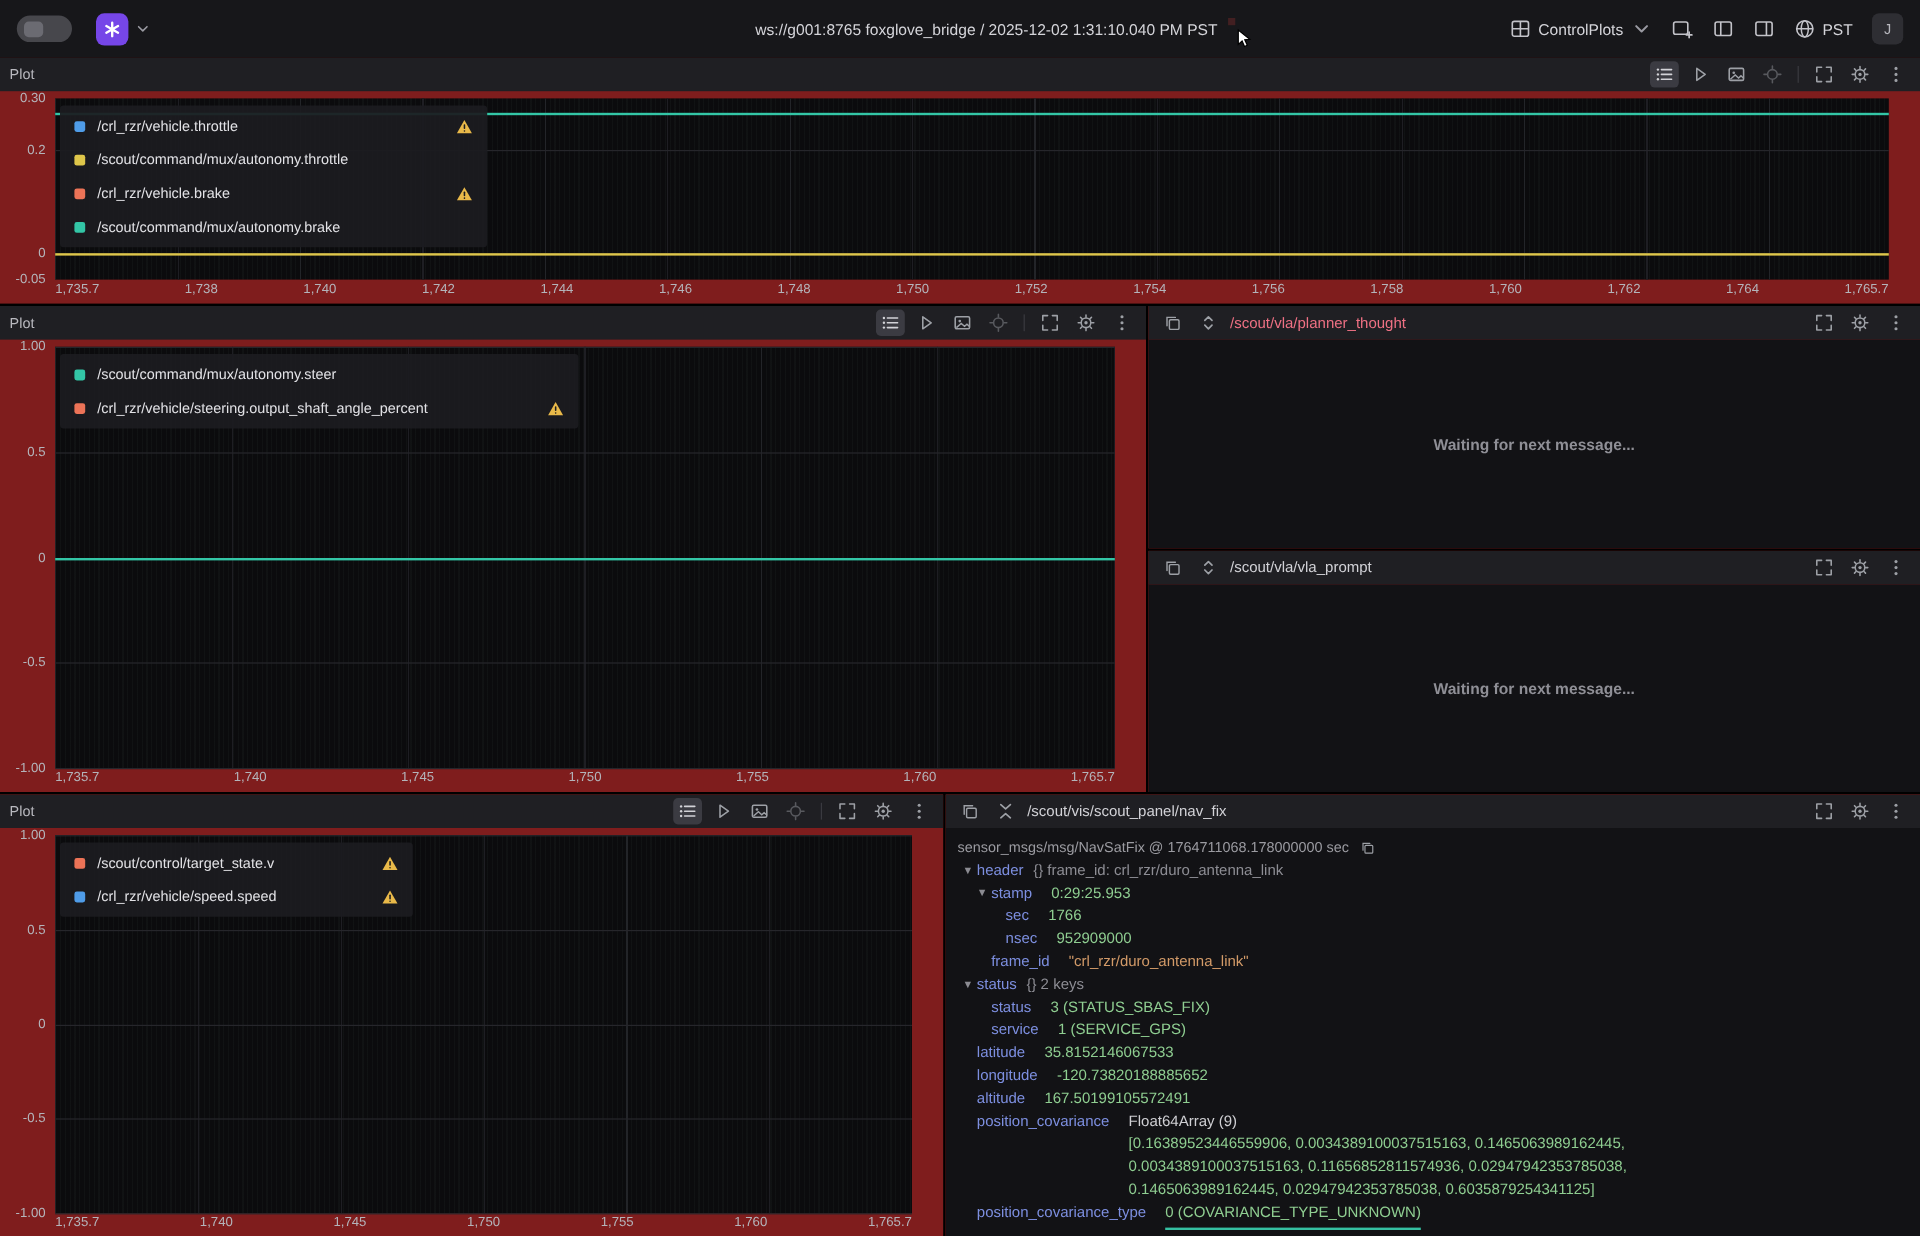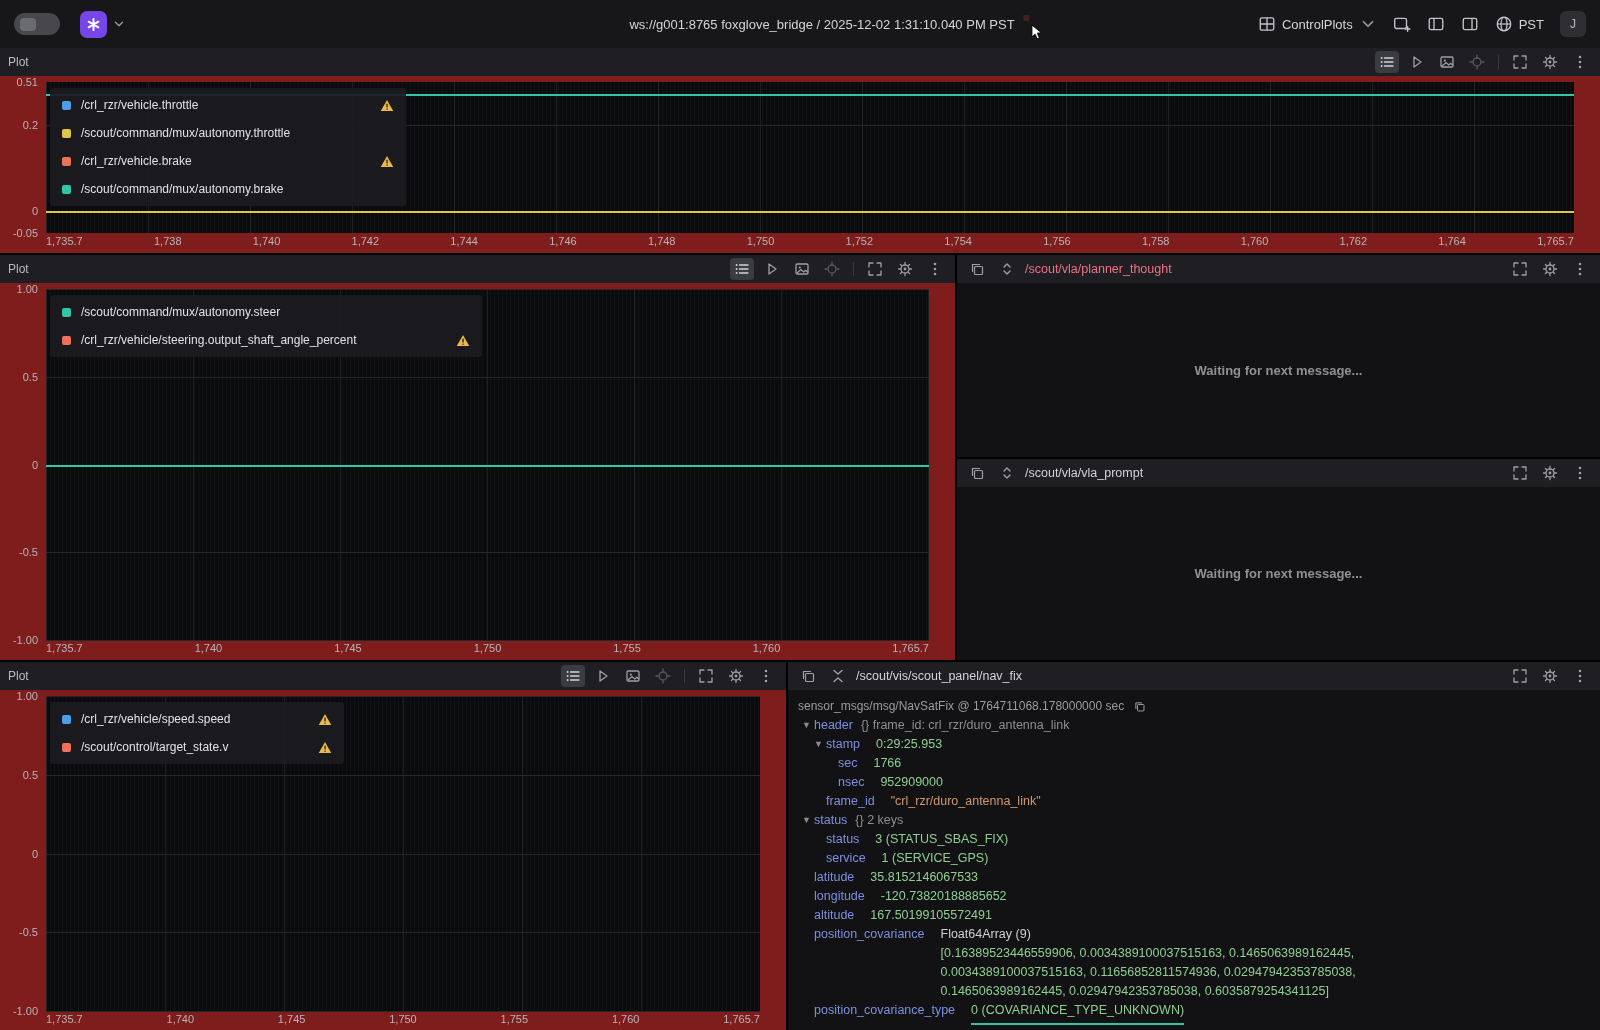--- a/index.html
+++ b/index.html
@@ -279,21 +279,21 @@
             </button>
           <button class="tb">
               <svg>
                 <use href="#i-dots"></use>
               </svg>
             </button>
         </div>
         <div class="plot-body">
           <div class="y-axis y-top4">
 
-          <span>0.51</span>
+          <span>0.30</span>
               <span>0.2</span>
               <span>0</span>
               <span>-0.05</span>
             </div>
           <div class="plot-col">
             <div class="plot-area grid-top">
               <div class="hline" style="top:28.6%"></div>
               <div class="hline" style="top:85.7%"></div>
               <div class="sline" style="top: 8%; background: rgb(51, 198, 166);"></div>
               <div class="sline" style="top: 85.7%; background: rgb(222, 198, 74);"></div>
@@ -573,30 +573,30 @@
             <div class="plot-col">
               <div class="plot-area grid-bot">
                 <div class="hline" style="top:0%"></div>
                 <div class="hline" style="top:25%"></div>
                 <div class="hline" style="top:50%"></div>
                 <div class="hline" style="top:75%"></div>
                 <div class="hline" style="top:100%"></div>
                 <div class="legend lg-bot">
 
                     <div class="legend-row">
-                      <span class="chip" style="background: rgb(79, 156, 232);"></span>
-                      <span class="legend-label">/crl_rzr/vehicle/speed.speed</span>
+                      <span class="chip" style="background: rgb(236, 115, 87);"></span>
+                      <span class="legend-label">/scout/control/target_state.v</span>
                       <svg class="warn">
                         <use href="#i-warn"></use>
                       </svg>
                     </div>
 
                     <div class="legend-row">
-                      <span class="chip" style="background: rgb(236, 115, 87);"></span>
-                      <span class="legend-label">/scout/control/target_state.v</span>
+                      <span class="chip" style="background: rgb(79, 156, 232);"></span>
+                      <span class="legend-label">/crl_rzr/vehicle/speed.speed</span>
                       <svg class="warn">
                         <use href="#i-warn"></use>
                       </svg>
                     </div>
                   </div>
               </div>
               <div class="x-axis">
 
               <span>1,735.7</span>
                   <span>1,740</span>

